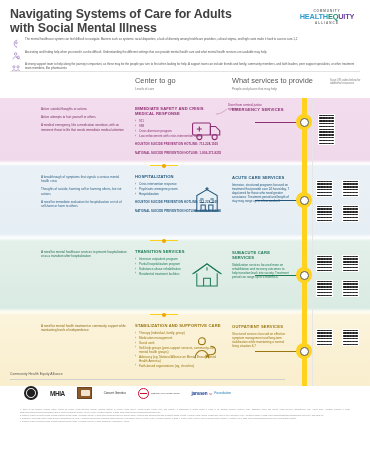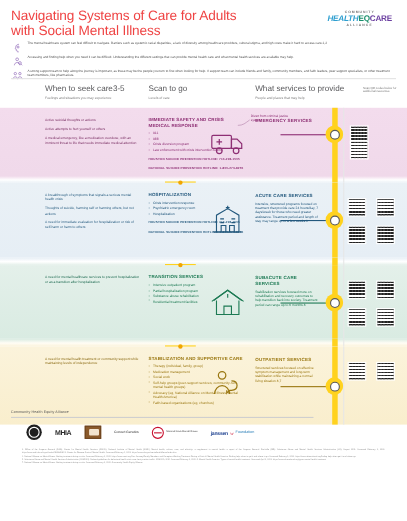--- a/index.html
+++ b/index.html
@@ -8,25 +8,25 @@
     font-family: "Liberation Sans", sans-serif;
     background:#ffffff;
     color:#3b3b3b;
     overflow:hidden;
     position:relative;
   }
   .page { position:relative; width:370px; height:474px; background:#fff; }
 
   
   .header { position:relative; padding:8px 10px 2px 10px; height:72px; }
-  .title { font-size:12.4px; line-height:13.6px; color:#ef4444; font-weight:400; letter-spacing:-0.1px; }
+  .title { font-size:12.4px; line-height:13.6px; color:#404040; font-weight:700; letter-spacing:-0.1px; }
   .logo-ch { position:absolute; right:8px; top:9px; text-align:center; width:70px; }
   .logo-ch .l1 { font-size:3.1px; letter-spacing:0.9px; color:#6d6e71; font-weight:700; }
   .logo-ch .l2 { font-size:7.4px; font-weight:700; letter-spacing:-0.2px; line-height:8px; }
-  .logo-ch .l2 .a { color:#2f9fd0;font-style:italic; }
+  .logo-ch .l2 .a { color:#2f9fd0; }
   .logo-ch .l2 .b { color:#1a8f6b; }
   .logo-ch .l2 .c { color:#6b3fa0; }
   .logo-ch .l3 { font-size:3px; letter-spacing:1.1px; color:#6d6e71; font-weight:700; }
 
   .intro { margin-top:3px; display:flex; flex-direction:column; gap:1.5px; }
   .intro-row { display:flex; gap:4px; align-items:flex-start; }
   .intro-icon { width:11px; min-width:11px; height:11px; display:flex; align-items:center; justify-content:center; }
   .intro-icon svg { width:10px; height:10px; }
   .intro-text { font-size:2.9px; line-height:3.9px; color:#555; flex:1; }
 
@@ -143,21 +143,21 @@
 <div class="page">
 
   <div class="header">
     <div class="title">
       <div>Navigating Systems of Care for Adults</div>
       <div>with Social Mental Illness</div>
     </div>
 
     <div class="logo-ch">
       <div class="l1">COMMUNITY</div>
-      <div class="l2"><span class="a">HEALTH</span><span class="b">EQ</span><span class="c">CARE</span></div>
+      <div class="l2"><span class="a">HEALTH</span><span class="b">EQ</span><span class="c">UITY</span></div>
       <div class="l3">ALLIANCE</div>
     </div>
 
     <div class="intro" id="intro-rows">
         <div class="intro-row">
           <span class="intro-icon">
             <svg viewBox="0 0 24 24" fill="none" stroke="#8b63b5" stroke-width="1.4">
               <path d="M15 3c-4 0-7 2.6-7 6 0 1.4-1 2-1 3.2 0 .8.8 1.2 1.4 1.2H9v2.4c0 1.3 1 2.2 2.3 2.2H13v3"></path>
               <circle cx="13" cy="9" r="2.2"></circle>
             </svg>
@@ -183,26 +183,22 @@
               <path d="M2 19c0-2.8 2.2-5 5-5s5 2.2 5 5M12 19c0-2.8 2.2-5 5-5s5 2.2 5 5"></path>
             </svg>
           </span>
           <span class="intro-text">A strong support team to help along the journey is important, as these may be the people you turn to first when looking for help. A support team can include friends and family, community members, and faith leaders, peer support specialists, or other treatment team members, like pharmacists.</span>
         </div>
       </div>
     <div class="hdr-rule"></div>
   </div>
 
   <div class="colheads">
-    <div class="ch ch-a">
-      <div class="h">When to seek care3-5</div>
-      <div class="s">Feelings and situations you may experience</div>
-    </div>
     <div class="ch ch-b">
-      <div class="h">Scan to go</div>
+      <div class="h">Center to go</div>
       <div class="s">Levels of care</div>
     </div>
     <div class="ch ch-c">
       <div class="h">What services to provide</div>
       <div class="s">People and places that may help</div>
     </div>
     <div class="ch ch-d">
       <div class="s">Scan QR codes below for additional resources</div>
     </div>
   </div>

